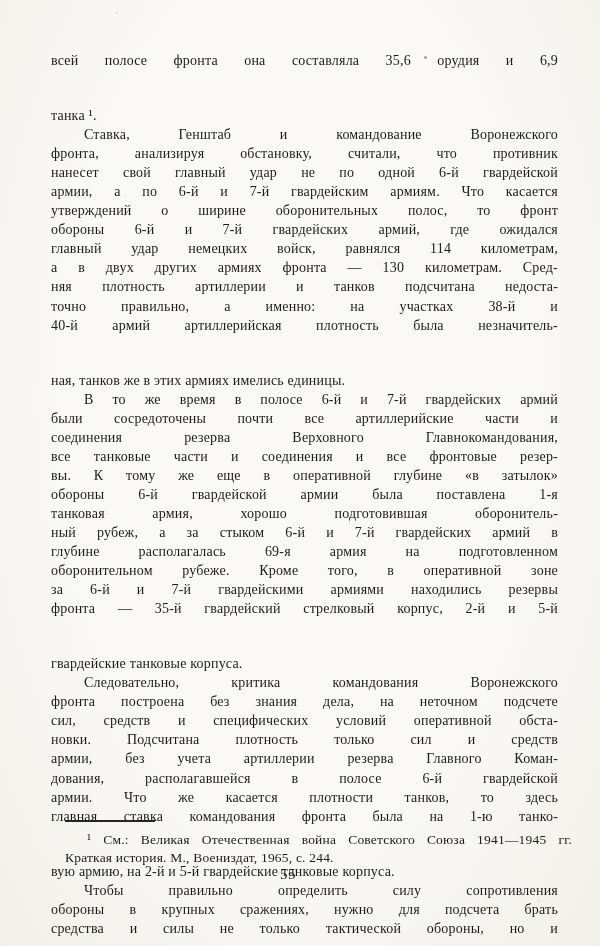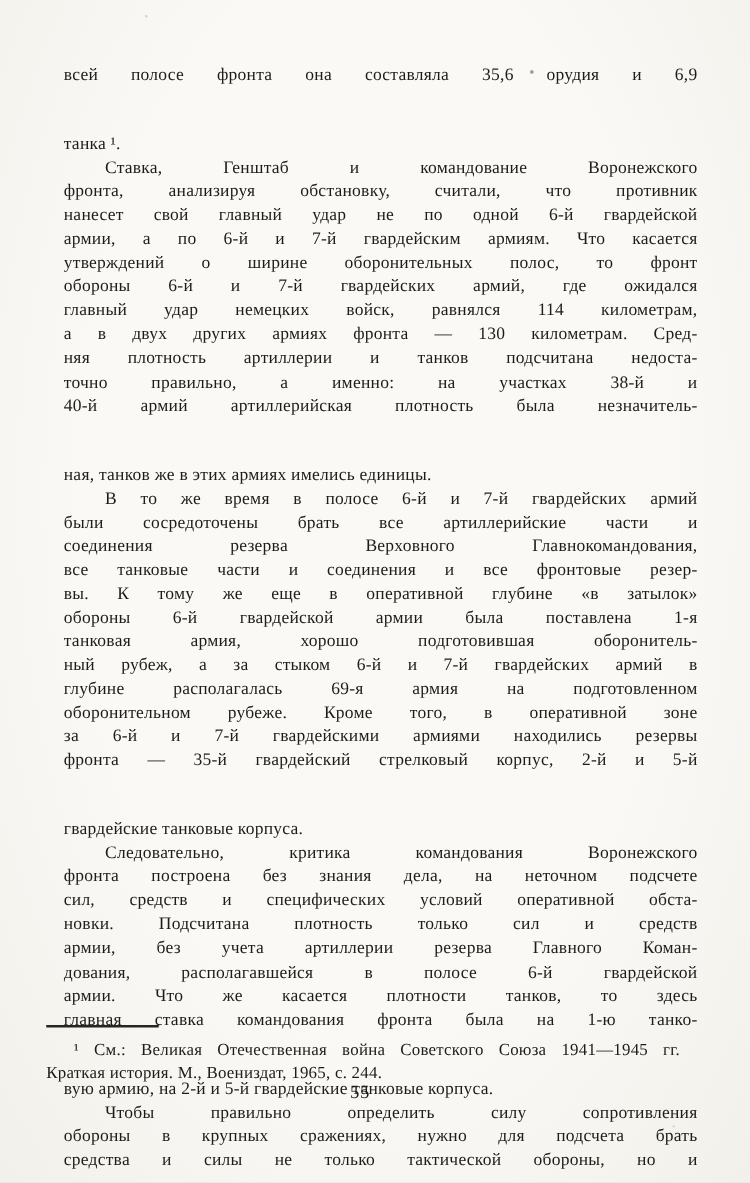--- a/index.html
+++ b/index.html
@@ -34,21 +34,21 @@
   }
   .line.para-last {
     text-align-last: left;
     margin-top: 36px;
   }
   .line.para-first.indented {
     text-indent: 33px;
   }
   .footnote {
     position: absolute;
-    left: 37px;
+    left: 65px;
     top: 820px;
     width: 507px;
   }
   .fn-rule {
     width: 90px;
     height: 0;
     border-top: 2px solid #262522;
     margin-bottom: 9px;
   }
   .fn-line {
@@ -101,21 +101,21 @@
       <div class="line">армии, а по 6-й и 7-й гвардейским армиям. Что касается</div>
       <div class="line">утверждений о ширине оборонительных полос, то фронт</div>
       <div class="line">обороны 6-й и 7-й гвардейских армий, где ожидался</div>
       <div class="line">главный удар немецких войск, равнялся 114 километрам,</div>
       <div class="line">а в двух других армиях фронта — 130 километрам. Сред-</div>
       <div class="line">няя плотность артиллерии и танков подсчитана недоста-</div>
       <div class="line">точно правильно, а именно: на участках 38-й и</div>
       <div class="line">40-й армий артиллерийская плотность была незначитель-</div>
       <div class="line para-last">ная, танков же в этих армиях имелись единицы.</div>
       <div class="line para-first indented">В то же время в полосе 6-й и 7-й гвардейских армий</div>
-      <div class="line">были сосредоточены брать все артиллерийские части и</div>
+      <div class="line">были сосредоточены почти все артиллерийские части и</div>
       <div class="line">соединения резерва Верховного Главнокомандования,</div>
       <div class="line">все танковые части и соединения и все фронтовые резер-</div>
       <div class="line">вы. К тому же еще в оперативной глубине «в затылок»</div>
       <div class="line">обороны 6-й гвардейской армии была поставлена 1-я</div>
       <div class="line">танковая армия, хорошо подготовившая оборонитель-</div>
       <div class="line">ный рубеж, а за стыком 6-й и 7-й гвардейских армий в</div>
       <div class="line">глубине располагалась 69-я армия на подготовленном</div>
       <div class="line">оборонительном рубеже. Кроме того, в оперативной зоне</div>
       <div class="line">за 6-й и 7-й гвардейскими армиями находились резервы</div>
       <div class="line">фронта — 35-й гвардейский стрелковый корпус, 2-й и 5-й</div>

